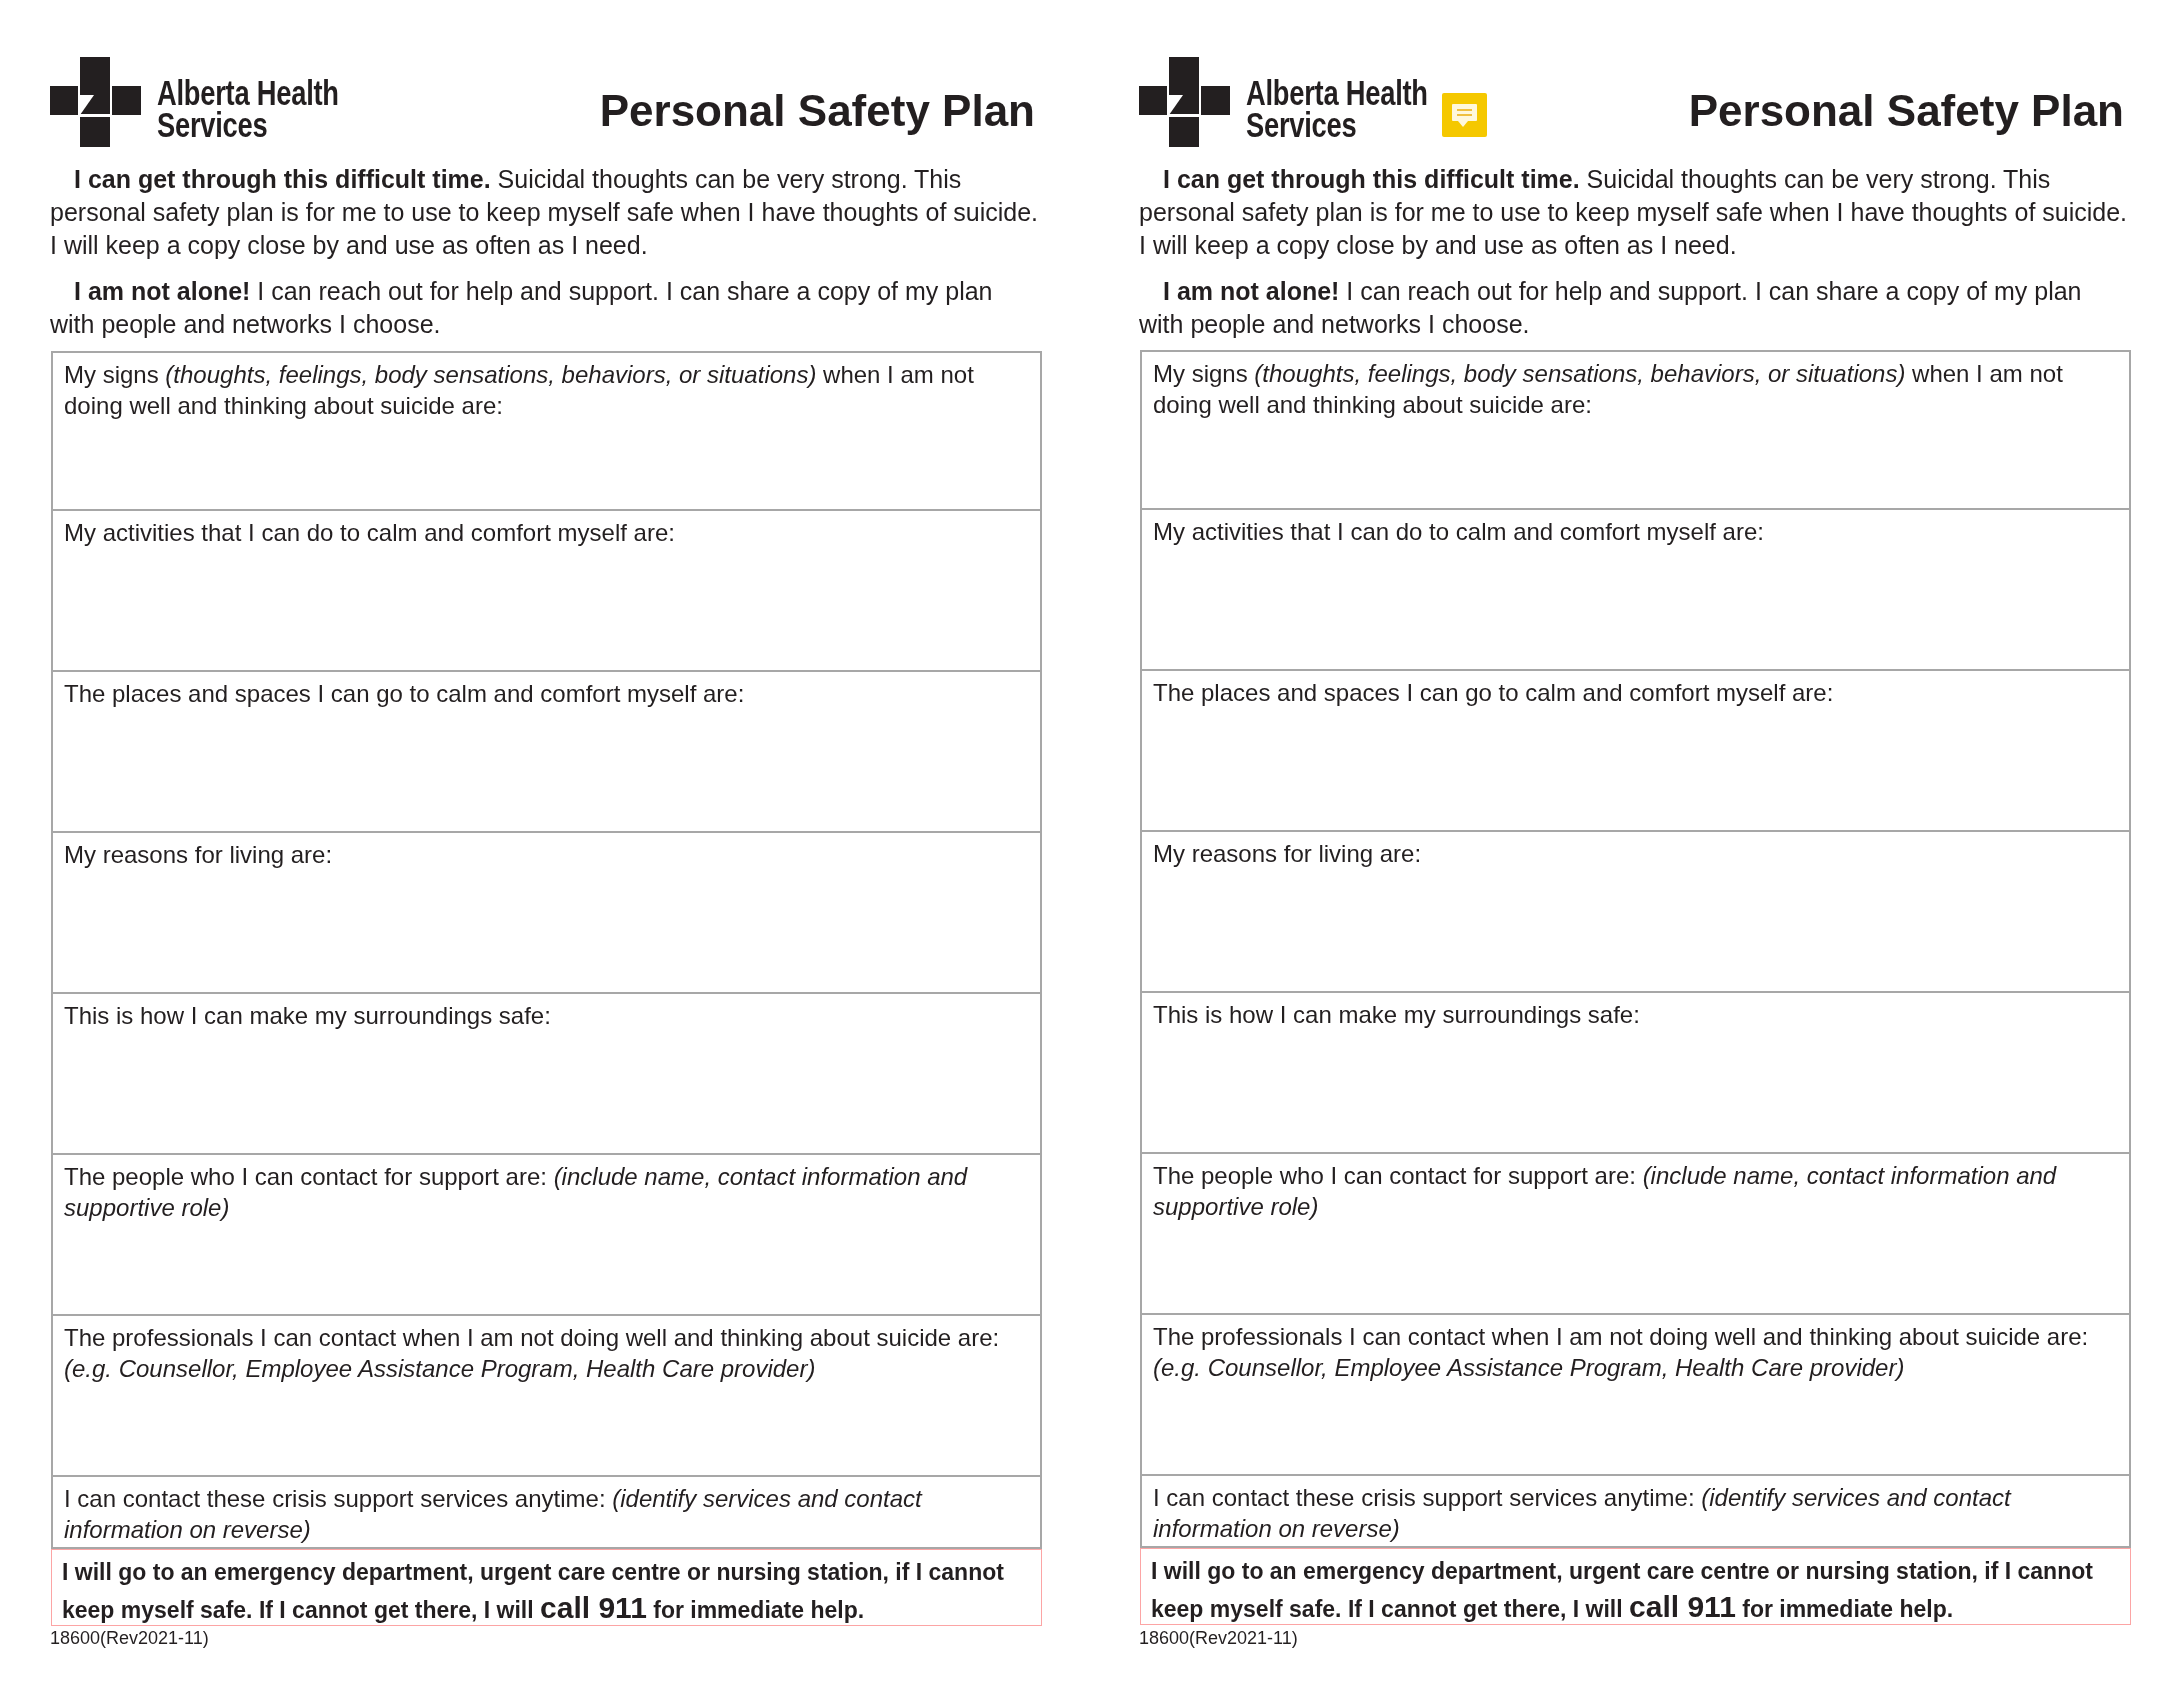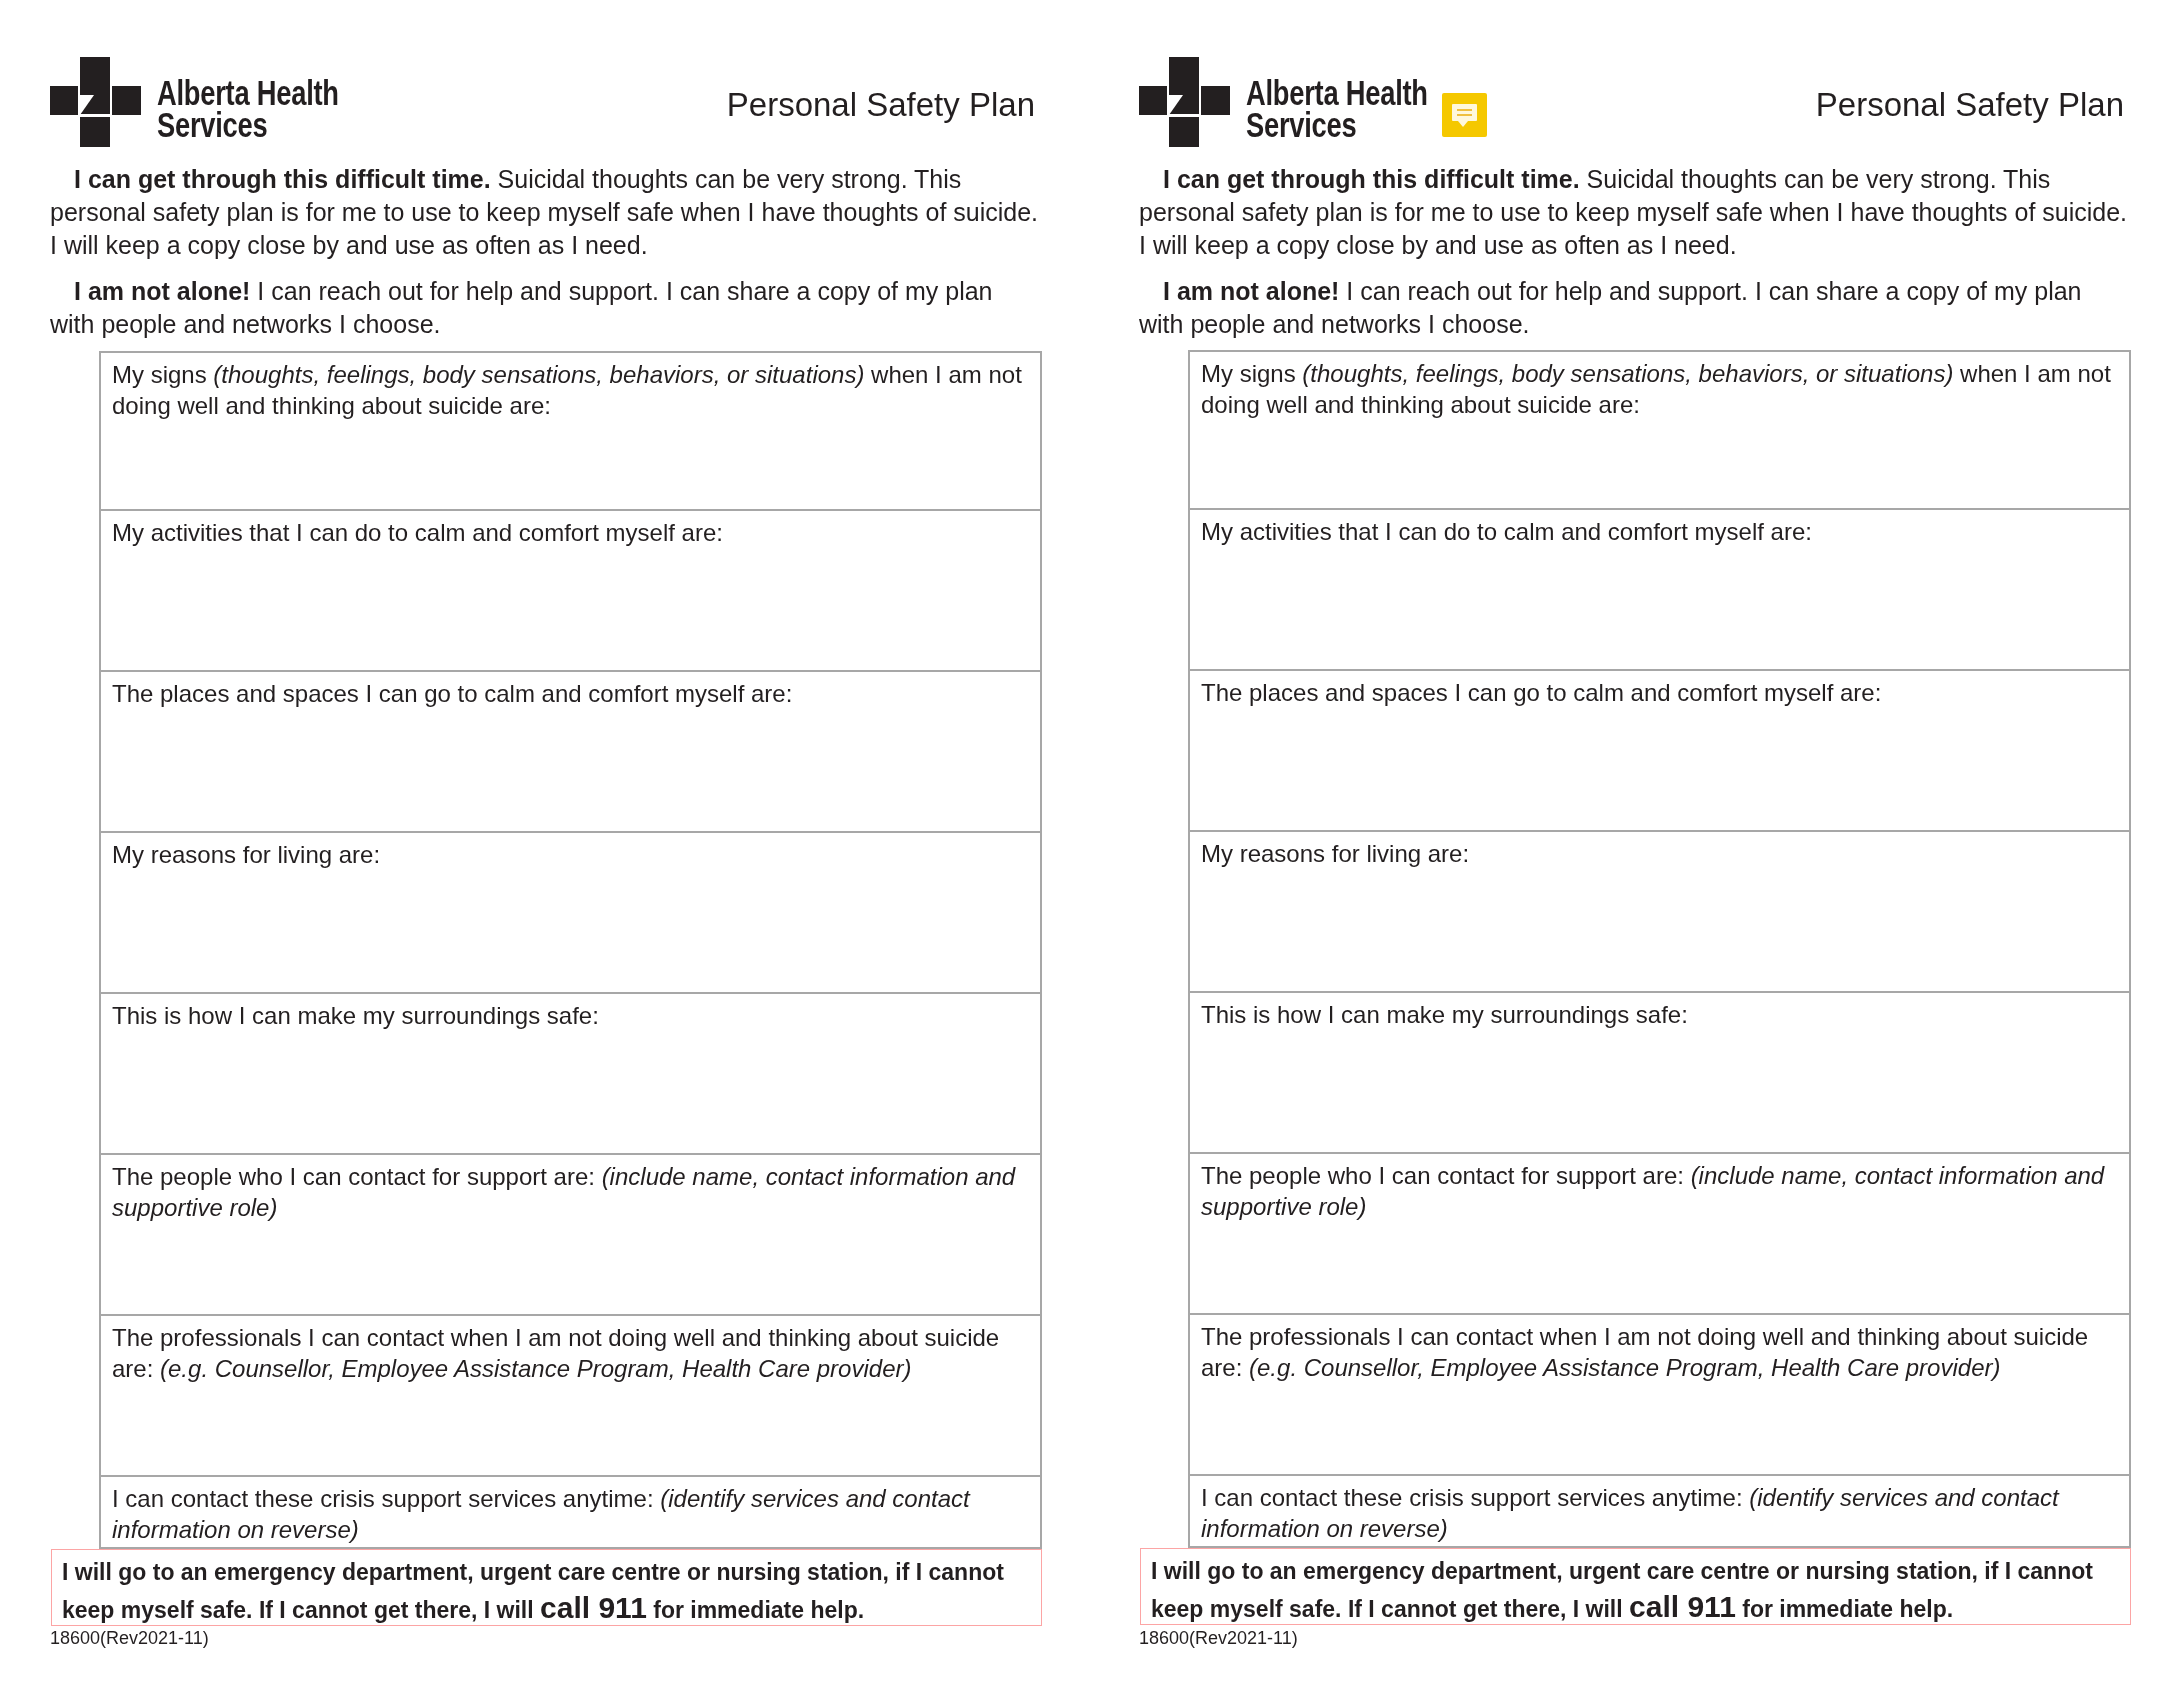--- a/index.html
+++ b/index.html
@@ -23,30 +23,30 @@
 
   .comment-icon { position:absolute; left:303px; top:86px; width:45px; height:44px;
                   background:#f5c800; border-radius:2px; }
   .comment-icon .bubble { position:absolute; left:10px; top:11px; width:25px; height:17px;
                           background:#fff8dc; border-radius:1px; }
   .comment-icon .bubble::after { content:""; position:absolute; left:6px; top:17px;
                           border-left:5px solid transparent; border-right:5px solid transparent;
                           border-top:6px solid #fff8dc; }
   .comment-icon .ln { position:absolute; left:5px; width:15px; height:2px; background:#f0c040; }
 
-  .title { position:absolute; right:10px; top:79px; font-size:33px; font-weight:normal;
+  .title { position:absolute; right:10px; top:79px; font-size:44px; font-weight:bold;
            white-space:nowrap; }
 
   .intro { position:absolute; left:0; top:156px; width:990px; font-size:25px; line-height:33px; }
   .intro p { margin:0 0 13px 0; }
   .intro b { font-weight:bold;margin-left:24px; }
 
   .form { position:absolute; left:1px; top:344px; width:991px; }
   .row { box-sizing:border-box; border:2px solid #a7a7a7; border-top:none; height:161px;
-         padding:6px 10px 0 11px; font-size:24px; line-height:31px;margin-left:48px; }
+         padding:6px 10px 0 11px; font-size:24px; line-height:31px; }
   .row:first-child { border-top:2px solid #a7a7a7; height:160px; }
   .row.crisis { height:72px; }
   .row i { font-style:italic; }
   .emergency { box-sizing:border-box; border:1px solid #fca5a5; height:77px;
                padding:4px 6px 0 10px; font-size:23px; font-weight:bold; line-height:36px; }
   .emergency .big { font-size:30px; }
   .revision { position:absolute; left:0; top:1621px; font-size:18px; }
 </style>
 </head>
 <body>

